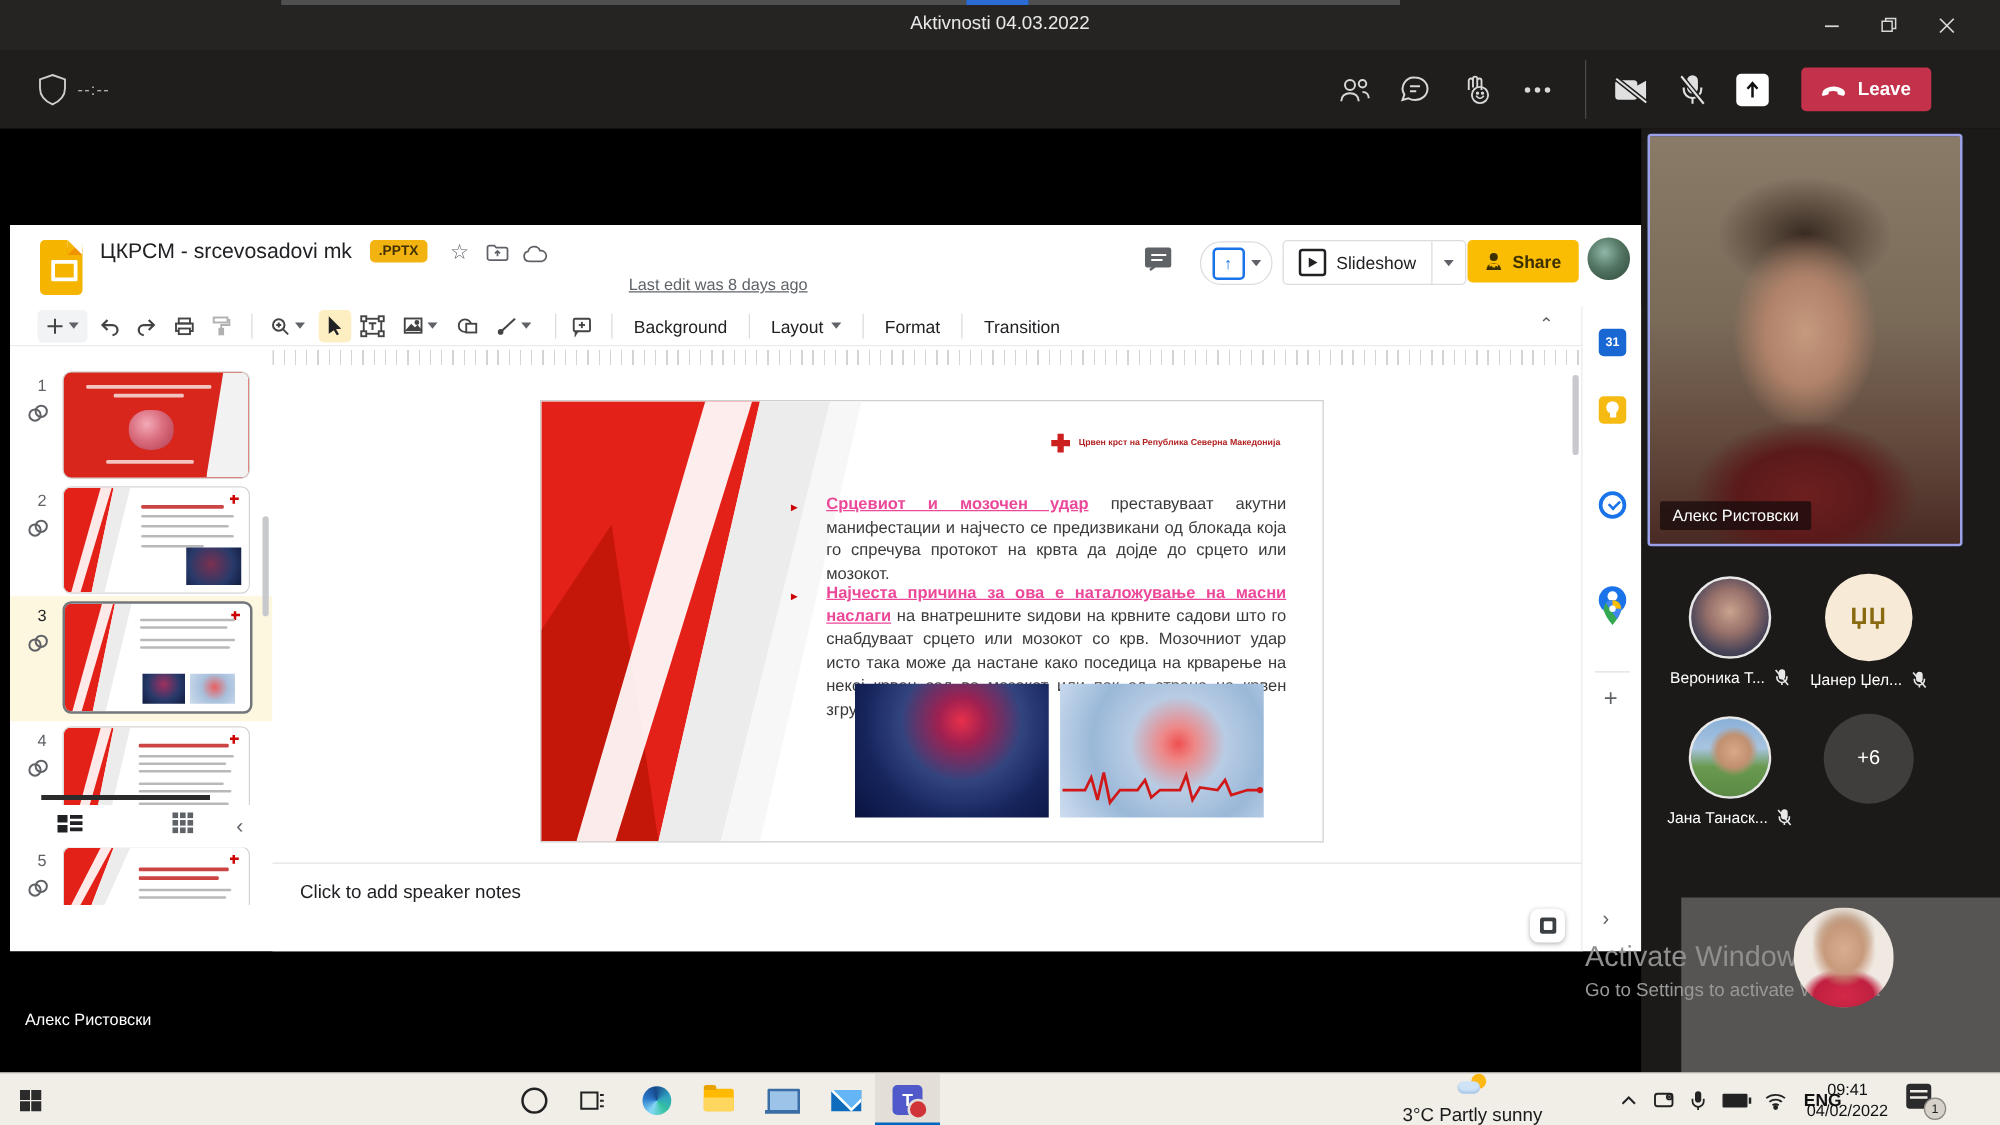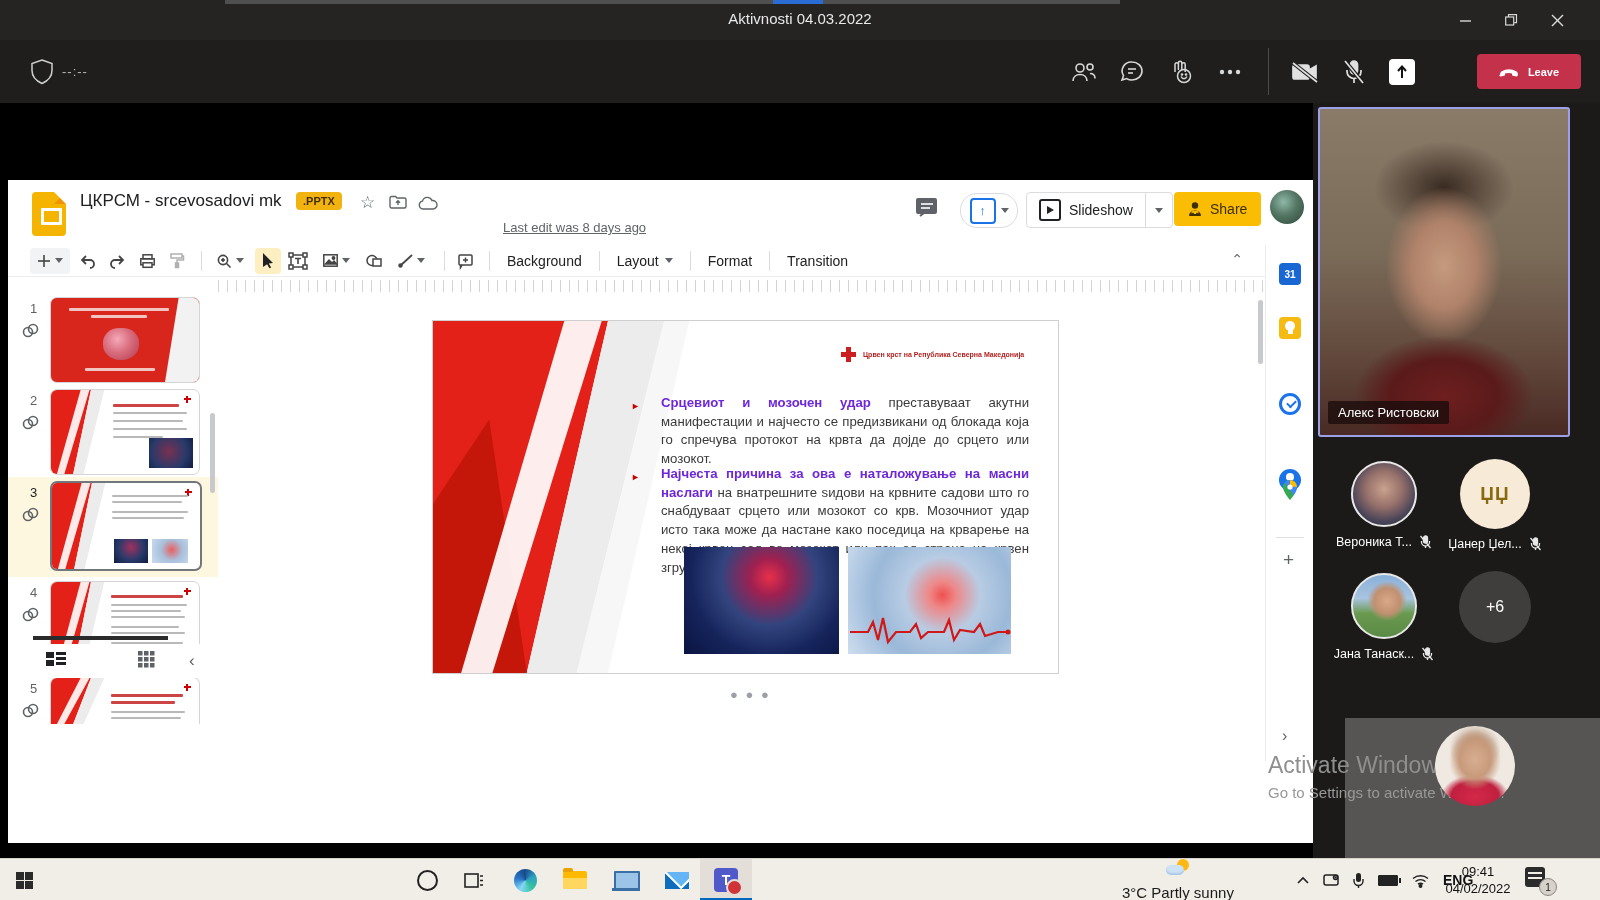--- a/index.html
+++ b/index.html
@@ -15,28 +15,28 @@
   .winbtn svg{stroke:#d8d8d8;}
 
   
   .meetbar{position:absolute;left:0;top:40px;width:1600px;height:63px;background:#1f1e1d;}
   .mb-icon{position:absolute;top:0;height:63px;width:48px;display:flex;align-items:center;justify-content:center;}
   .mb-sep{position:absolute;top:8px;left:1268px;width:1px;height:47px;background:#4a4a4a;}
   .timer{position:absolute;left:62px;top:24px;color:#b8b8b8;font-size:13px;letter-spacing:1px;}
   .share-box{position:absolute;left:1389px;top:19px;width:26px;height:26px;background:#fff;border-radius:4px;
              display:flex;align-items:center;justify-content:center;color:#111;font-size:15px;font-weight:bold;}
   .leave-btn{position:absolute;left:1441px;top:14px;width:104px;height:35px;background:#c4314b;border-radius:4px;
-             display:flex;align-items:center;justify-content:center;gap:9px;color:#fff;font-size:11px;font-weight:bold;margin-left:36px;}
+             display:flex;align-items:center;justify-content:center;gap:9px;color:#fff;font-size:15px;font-weight:bold;}
 
   
   .stage{position:absolute;left:0;top:103px;width:1313px;height:755px;background:#000;}
   .presenter-label{position:absolute;left:20px;top:705px;color:#fff;font-size:13px;}
 
   
-  .gslides{position:absolute;left:8px;top:77px;width:1305px;height:663px;background:#fff;overflow:hidden;}
+  .gslides{position:absolute;left:8px;top:77px;width:1305px;height:581px;background:#fff;overflow:hidden;}
   .gs-logo{position:absolute;left:24px;top:12px;width:34px;height:44px;background:#f4b400;border-radius:4px;}
   .gs-logo:before{content:"";position:absolute;left:9px;top:16px;width:15px;height:11px;border:3px solid #fff;border-radius:1px;}
   .gs-logo:after{content:"";position:absolute;right:0;top:0;border-style:solid;border-width:0 11px 11px 0;border-color:#252525 #fff8e1 #c98f00 #f4b400;border-width:6px;border-color:#fff #fff #f09300 #f4b400;}
   .gs-title{position:absolute;left:72px;top:11px;font-size:17px;color:#202124;}
   .pptx-badge{position:absolute;top:12px;background:#f2b311;color:#423000;font-size:11px;font-weight:bold;
               padding:3px 7px;border-radius:4px;}
   .gs-hdr-ico{position:absolute;top:12px;color:#5f6368;font-size:17px;}
   .gs-menu{position:absolute;left:72px;top:38px;display:flex;gap:19px;font-size:14px;color:#202124;}
   .gs-lastedit{position:absolute;left:495px;top:40px;font-size:13px;color:#5f6368;text-decoration:underline;}
   .gs-comment-ico{position:absolute;left:908px;top:18px;}
@@ -45,21 +45,21 @@
   .present-sq{width:22px;height:22px;border:2px solid #1a73e8;border-radius:4px;color:#1a73e8;font-size:13px;font-weight:bold;
               display:flex;align-items:center;justify-content:center;}
   .caret{width:0;height:0;border-left:4px solid transparent;border-right:4px solid transparent;border-top:5px solid #5f6368;}
   .slideshow-btn{position:absolute;left:1018px;top:12px;height:34px;border:1px solid #dadce0;border-radius:4px;
                  display:flex;align-items:center;background:#fff;}
   .ss-main{display:flex;align-items:center;gap:8px;padding:0 12px;font-size:14px;color:#202124;height:100%;}
   .ss-play{width:18px;height:18px;border:2px solid #202124;border-radius:3px;display:flex;align-items:center;justify-content:center;}
   .ss-play:after{content:"";border-style:solid;border-width:4px 0 4px 7px;border-color:transparent transparent transparent #202124;margin-left:1px;}
   .ss-drop{width:26px;height:100%;border-left:1px solid #dadce0;display:flex;align-items:center;justify-content:center;}
   .share-btn{position:absolute;left:1166px;top:12px;height:34px;background:#fbbc04;border-radius:4px;
-             display:flex;align-items:center;gap:8px;padding:0 14px;font-size:14px;font-weight:normal;color:#3c2f00;}
+             display:flex;align-items:center;gap:8px;padding:0 14px;font-size:14px;font-weight:bold;color:#3c2f00;}
   .avatar-hdr{position:absolute;left:1262px;top:10px;width:34px;height:34px;border-radius:50%;
               background:radial-gradient(circle at 40% 35%,#8fb7a8 0%,#547663 45%,#2e4638 100%);}
 
   
   .gs-toolbar{position:absolute;left:0;top:65px;width:100%;height:32px;border-bottom:1px solid #ececec;display:flex;align-items:center;padding-left:22px;box-sizing:border-box;}
   .tb-item{display:flex;align-items:center;justify-content:center;height:26px;min-width:26px;border-radius:4px;color:#444;margin-right:4px;}
   .tb-item svg{display:block;}
   .tb-sep{width:1px;height:20px;background:#dadce0;margin:0 7px;}
   .tb-text{font-size:14px;color:#202124;padding:0 10px;}
   .tb-sel{background:#feefc3;}
@@ -98,21 +98,21 @@
   .wedge-dark{position:absolute;inset:0;background:#bf1408;clip-path:polygon(0 52%,9% 28%,15% 100%,0 100%);opacity:.85;}
   .wedge-slash{position:absolute;inset:0;background:rgba(255,255,255,.92);clip-path:polygon(21% 0,27% 0,9.5% 100%,4.5% 100%);}
   .wedge-gray{position:absolute;inset:0;background:#ececec;clip-path:polygon(28% 0,37% 0,23% 100%,15% 100%);}
   .wedge-gray2{position:absolute;inset:0;background:#f7f7f7;clip-path:polygon(37% 0,41% 0,28% 100%,23% 100%);}
   .rc-logo{position:absolute;left:408px;top:26px;display:flex;align-items:center;gap:7px;}
   .rc-cross{width:15px;height:15px;
       background:linear-gradient(#cc1f1f,#cc1f1f) center/15px 5px no-repeat,linear-gradient(#cc1f1f,#cc1f1f) center/5px 15px no-repeat;}
   .rc-caption{font-size:7px;color:#b22222;font-weight:bold;}
   .bullet-tri{position:absolute;color:#cc0000;font-size:9px;}
   .bullet-p{position:absolute;width:368px;font-size:13.2px;line-height:1.42;color:#3a3a3a;text-align:justify;margin:0;}
-  .bullet-p b{color:#6d28d9;}
+  .bullet-p b{color:#ec4899;text-decoration:underline;}
   .img-brain{position:absolute;left:251px;top:226px;width:155px;height:107px;
       background:radial-gradient(circle at 55% 28%,#e8304a 0%,#a02050 16%,#32447e 42%,#16245c 68%,#0a1440 100%);}
   .img-heart{position:absolute;left:415px;top:226px;width:163px;height:107px;
       background:radial-gradient(circle at 58% 45%,#f05050 0%,#e88 12%,#b8cce4 34%,#9ab8d8 62%,#cfdef0 100%);}
   .ecg{position:absolute;left:0;bottom:8px;width:100%;height:34px;}
   .dots-handle{position:absolute;left:512px;top:394px;color:#9aa0a6;font-size:13px;letter-spacing:2px;}
 
   
   .notes{position:absolute;left:210px;top:510px;width:1048px;height:71px;border-top:1px solid #e4e4e4;background:#fff;}
   .notes-text{position:absolute;left:22px;top:14px;font-size:15px;color:#202124;}
@@ -590,20 +590,26 @@
           <svg class="ecg" viewBox="0 0 163 34">
             <polyline points="2,20 20,20 25,10 30,28 35,6 40,30 48,20 62,20 68,12 73,26 80,20 96,20 101,8 106,28 112,18 126,20 132,12 137,24 150,20 160,20" fill="none" stroke="#d01818" stroke-width="2.2"></polyline>
             <circle cx="160" cy="20" r="2.5" fill="#d01818"></circle>
           </svg>
         </div>
       </div>
       <div class="dots-handle">● ● ●</div>
     </div>
     <div class="canvas-scroll"></div>
 
+    <div class="notes">
+      <div class="notes-text">Click to add speaker notes</div>
+      <div class="explore-btn">
+          <span class="explore-glyph"></span>
+        </div>
+    </div>
 
     <div class="fs-footer">
       <span style="margin-left:38px;">
         <svg width="20" height="16">
             <rect x="0" y="1" width="8" height="6" fill="#202124"></rect>
             <rect x="0" y="9" width="8" height="6" fill="#202124"></rect>
             <rect x="10" y="1" width="10" height="3" fill="#202124"></rect>
             <rect x="10" y="6" width="10" height="3" fill="#202124"></rect>
             <rect x="10" y="11" width="10" height="3" fill="#202124"></rect>
           </svg></span>

